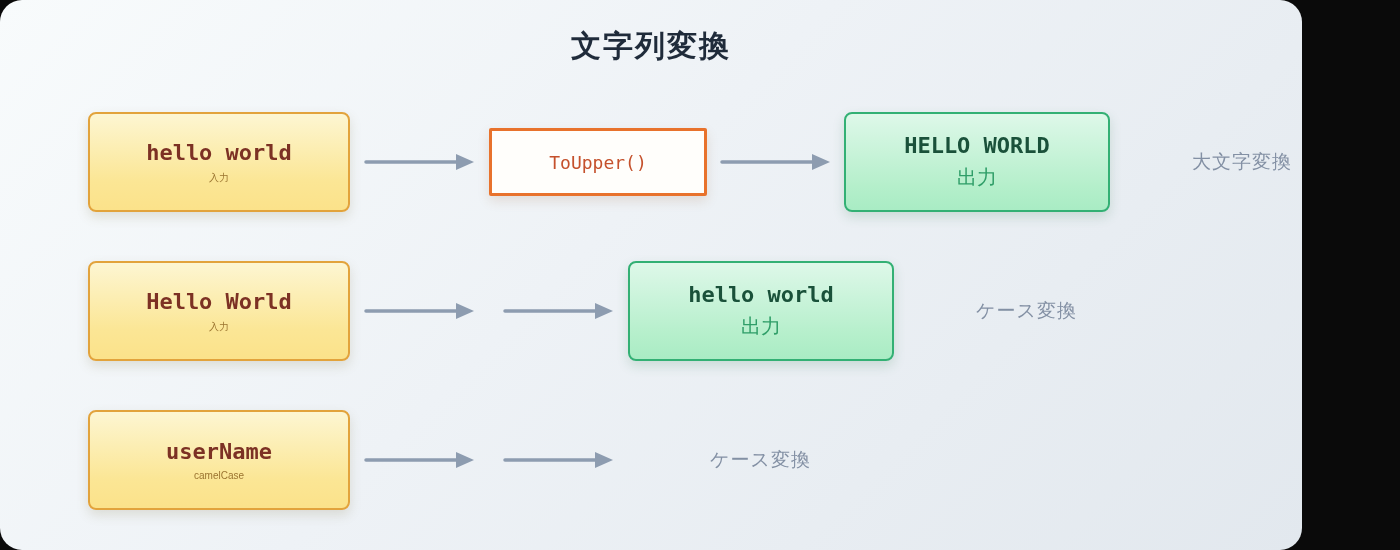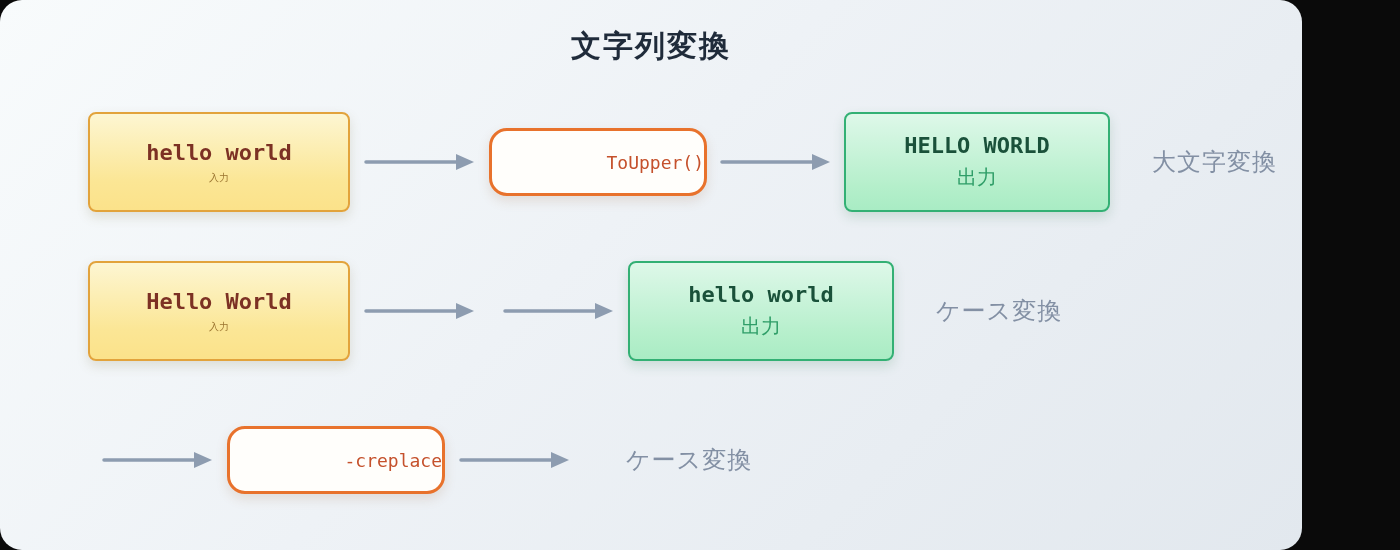--- a/index.html
+++ b/index.html
@@ -41,44 +41,44 @@
   .input-node .value{
     font-family:"DejaVu Sans Mono","Liberation Mono",monospace;
     font-size:22px;font-weight:bold;color:#7c3124;
   }
   .input-node .sublabel{font-size:10px;color:#9b7430;}
   .arrow-cell{
     flex:0 0 139px;display:flex;align-items:center;justify-content:center;
   }
   .arrow-cell:nth-of-type(4){flex-basis:137px;}
   .fn-node{
-    width:212px;height:62px;border-radius:18px;
+    width:212px;height:62px;border-radius:2px;
     border:3px solid #e8722c;
     background:#fffefb;
     box-shadow:0 5px 12px rgba(150,90,40,0.15);
-    display:flex;align-items:center;justify-content:flex-end;
+    display:flex;align-items:center;justify-content:center;
   }
   .fn-node .fn-text{
     font-family:"DejaVu Sans Mono","Liberation Mono",monospace;
     font-size:18px;color:#c5512c;
   }
   .output-node{
     width:266px;height:100px;
     border:2px solid #33b074;
     background:linear-gradient(180deg,#def8e9 0%,#b5efcb 75%,#a9ecc4 100%);
     box-shadow:0 5px 12px rgba(50,120,80,0.18);
   }
   .output-node .value{
     font-family:"DejaVu Sans Mono","Liberation Mono",monospace;
     font-size:22px;font-weight:bold;color:#1a513a;
   }
   .output-node .sublabel{font-size:20px;color:#2f9e68;}
   .row-label{
-    margin-left:42px;
-    font-size:24px;color:#8390a4;letter-spacing:1px;
+    margin-left:82px;
+    font-size:19px;color:#8390a4;letter-spacing:1px;
     white-space:nowrap;
   }
   .arrow-svg{display:block;}
 </style>
 </head>
 <body>
 
 <div class="canvas">
   <div class="title">文字列変換</div>
 
@@ -129,28 +129,29 @@
         </svg>
       </div>
       <div class="node output-node">
         <div class="value">hello world</div>
         <div class="sublabel">出力</div>
       </div>
       <div class="row-label">ケース変換</div>
     </div>
 
     <div class="row">
+      <div class="node input-node">
+        <div class="value">userName</div>
+        <div class="sublabel">camelCase</div>
+      </div>
       <div class="arrow-cell">
         <svg class="arrow-svg" width="112" height="18" viewBox="0 0 112 18">
           <line x1="2" y1="9" x2="92" y2="9" stroke="#8d9cb0" stroke-width="3.5" stroke-linecap="round"></line>
           <polygon points="92,1 110,9 92,17" fill="#8d9cb0"></polygon>
         </svg>
-      </div>
-      <div class="fn-node">
-        <div class="fn-text">-creplace</div>
       </div>
       <div class="arrow-cell">
         <svg class="arrow-svg" width="112" height="18" viewBox="0 0 112 18">
           <line x1="2" y1="9" x2="92" y2="9" stroke="#8d9cb0" stroke-width="3.5" stroke-linecap="round"></line>
           <polygon points="92,1 110,9 92,17" fill="#8d9cb0"></polygon>
         </svg>
       </div>
       <div class="row-label">ケース変換</div>
     </div>
 

